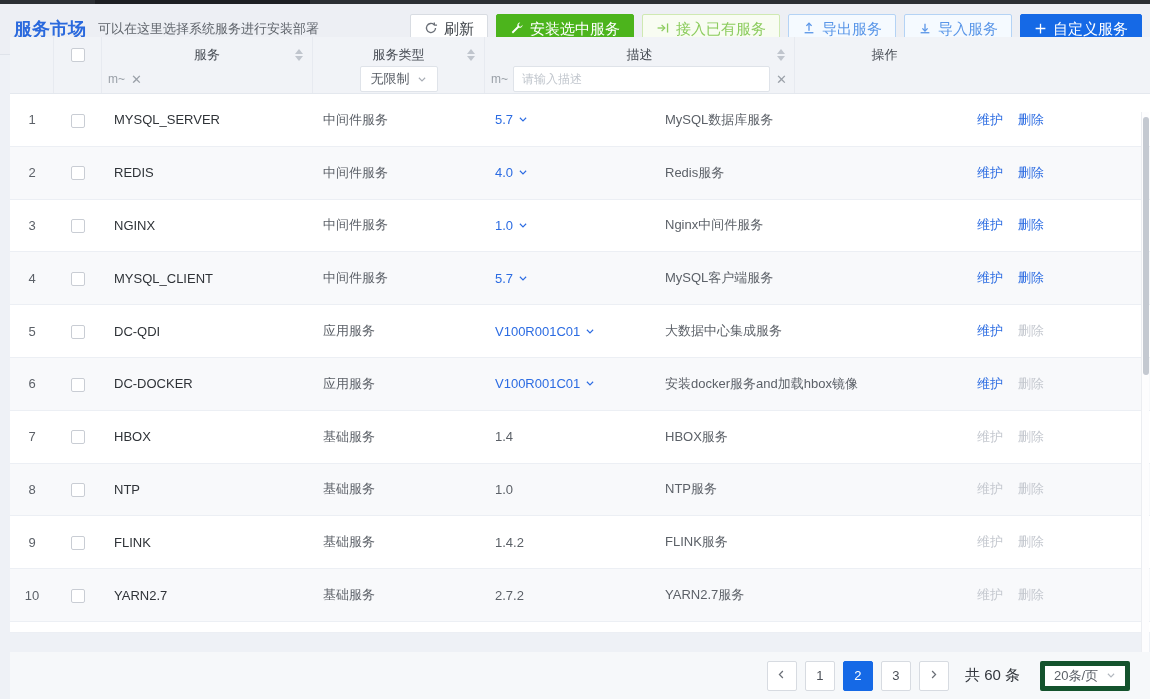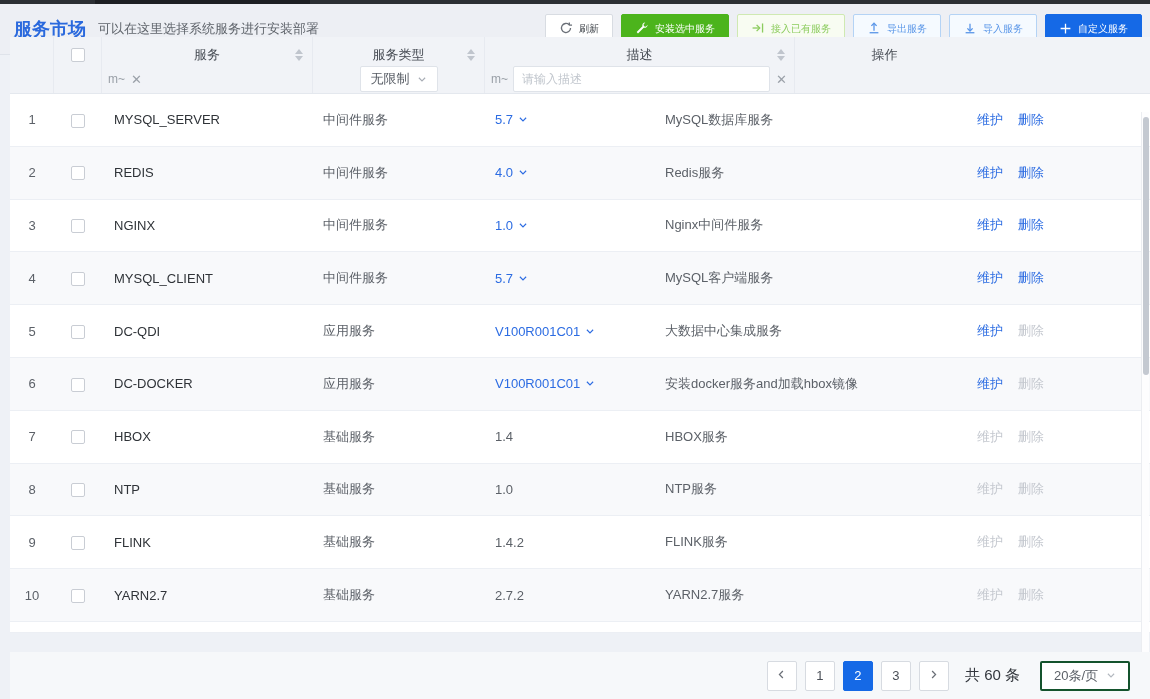--- a/index.html
+++ b/index.html
@@ -10,21 +10,21 @@
   .top-strip{height:4px;background:#2c2f34;position:relative}
   .top-strip .seg{position:absolute;left:95px;top:0;width:215px;height:4px;background:#1d1f23}
 
   
   .toolbar{height:51px;background:#edeff4;border-bottom:1px solid #dfe3ea;
     display:flex;align-items:center;padding:0 8px 0 14px}
   .title{font-size:18px;font-weight:bold;color:#2a69dd;margin-right:12px;white-space:nowrap}
   .subtitle{font-size:13px;color:#5f646b;flex:1;white-space:nowrap}
   .btn-group{display:flex;align-items:center;gap:8px}
   .btn{height:30px;display:inline-flex;align-items:center;gap:6px;padding:0 13px;
-    font-size:10px;border-radius:2px;border:1px solid transparent;cursor:pointer;white-space:nowrap;background:#fff}
+    font-size:15px;border-radius:2px;border:1px solid transparent;cursor:pointer;white-space:nowrap;background:#fff}
   .btn svg{flex:none}
   .btn-refresh{border-color:#d8dce2;color:#3a3f45}
   .btn-green{background:#4cb41c;border-color:#4cb41c;color:#fff}
   .btn-lightgreen{background:#f8fcf2;border-color:#cfe9b2;color:#8ccc5e}
   .btn-lightblue{background:#f5faff;border-color:#b4d3f5;color:#5a96e8}
   .btn-blue{background:#1569e6;border-color:#1569e6;color:#fff}
 
   
   .table-wrap{position:absolute;left:10px;right:0;top:37px;background:#737373}
   .thead{height:57px;background:#f1f3f7;display:flex;border-bottom:1px solid #e4e8ee;padding-right:9px}
@@ -68,21 +68,21 @@
   .partial-row{height:11.2px;background:#fff;border-bottom:1px solid #eceff4}
 
   
   .footer{position:absolute;left:10px;right:0;top:652px;height:47px;background:#f6f8fa;
     display:flex;align-items:center;justify-content:flex-end;padding-right:20px;gap:8px}
   .pg-btn{width:30px;height:30px;border:1px solid #d7dbe1;background:#fff;border-radius:2px;
     display:flex;align-items:center;justify-content:center;font-size:13px;color:#4a4f57;cursor:pointer}
   .pg-btn svg{color:#6a6f77}
   .pg-btn.active{background:#1569e6;border-color:#1569e6;color:#fff;cursor:default}
   .pg-total{font-size:15px;color:#33373d;margin:0 12px 0 8px;white-space:nowrap}
-  .pg-size{width:90px;height:30px;background:#fff;border:2px solid #14532d;border-radius:2px;
+  .pg-size{width:90px;height:30px;background:#fff;border:5px solid #14532d;border-radius:2px;
     display:flex;align-items:center;justify-content:center;gap:8px;font-size:13px;color:#5c6168;cursor:pointer}
   .pg-size svg{color:#b3b8bf}
 
   
   .sb-track{position:absolute;right:1px;top:112px;width:8px;height:540px;background:#fdfdfe;
     border-left:1px solid #ebedf1}
   .sb-thumb{position:absolute;left:1px;top:5px;width:6px;height:258px;background:#c4c9d1;
     border-radius:3px;cursor:pointer}
 </style>
 </head>

